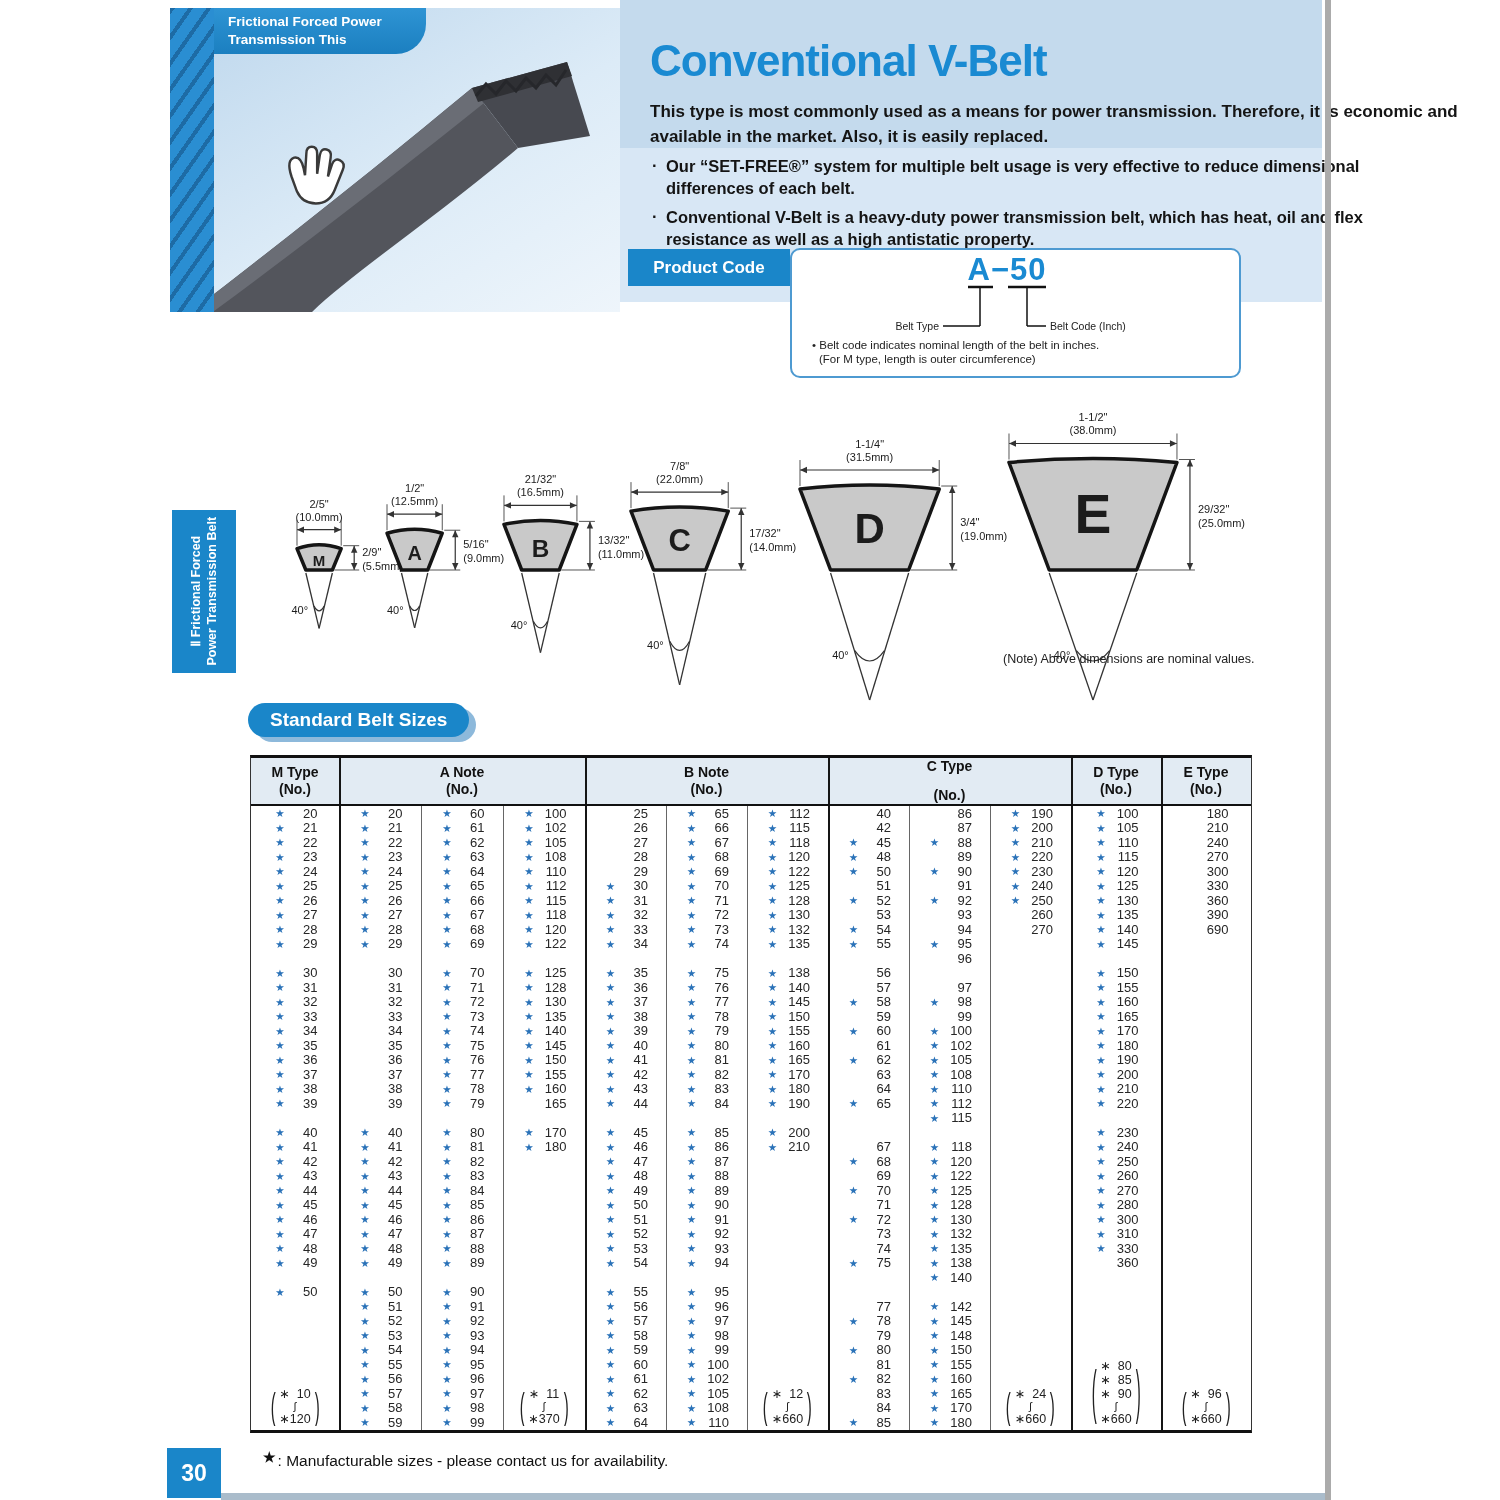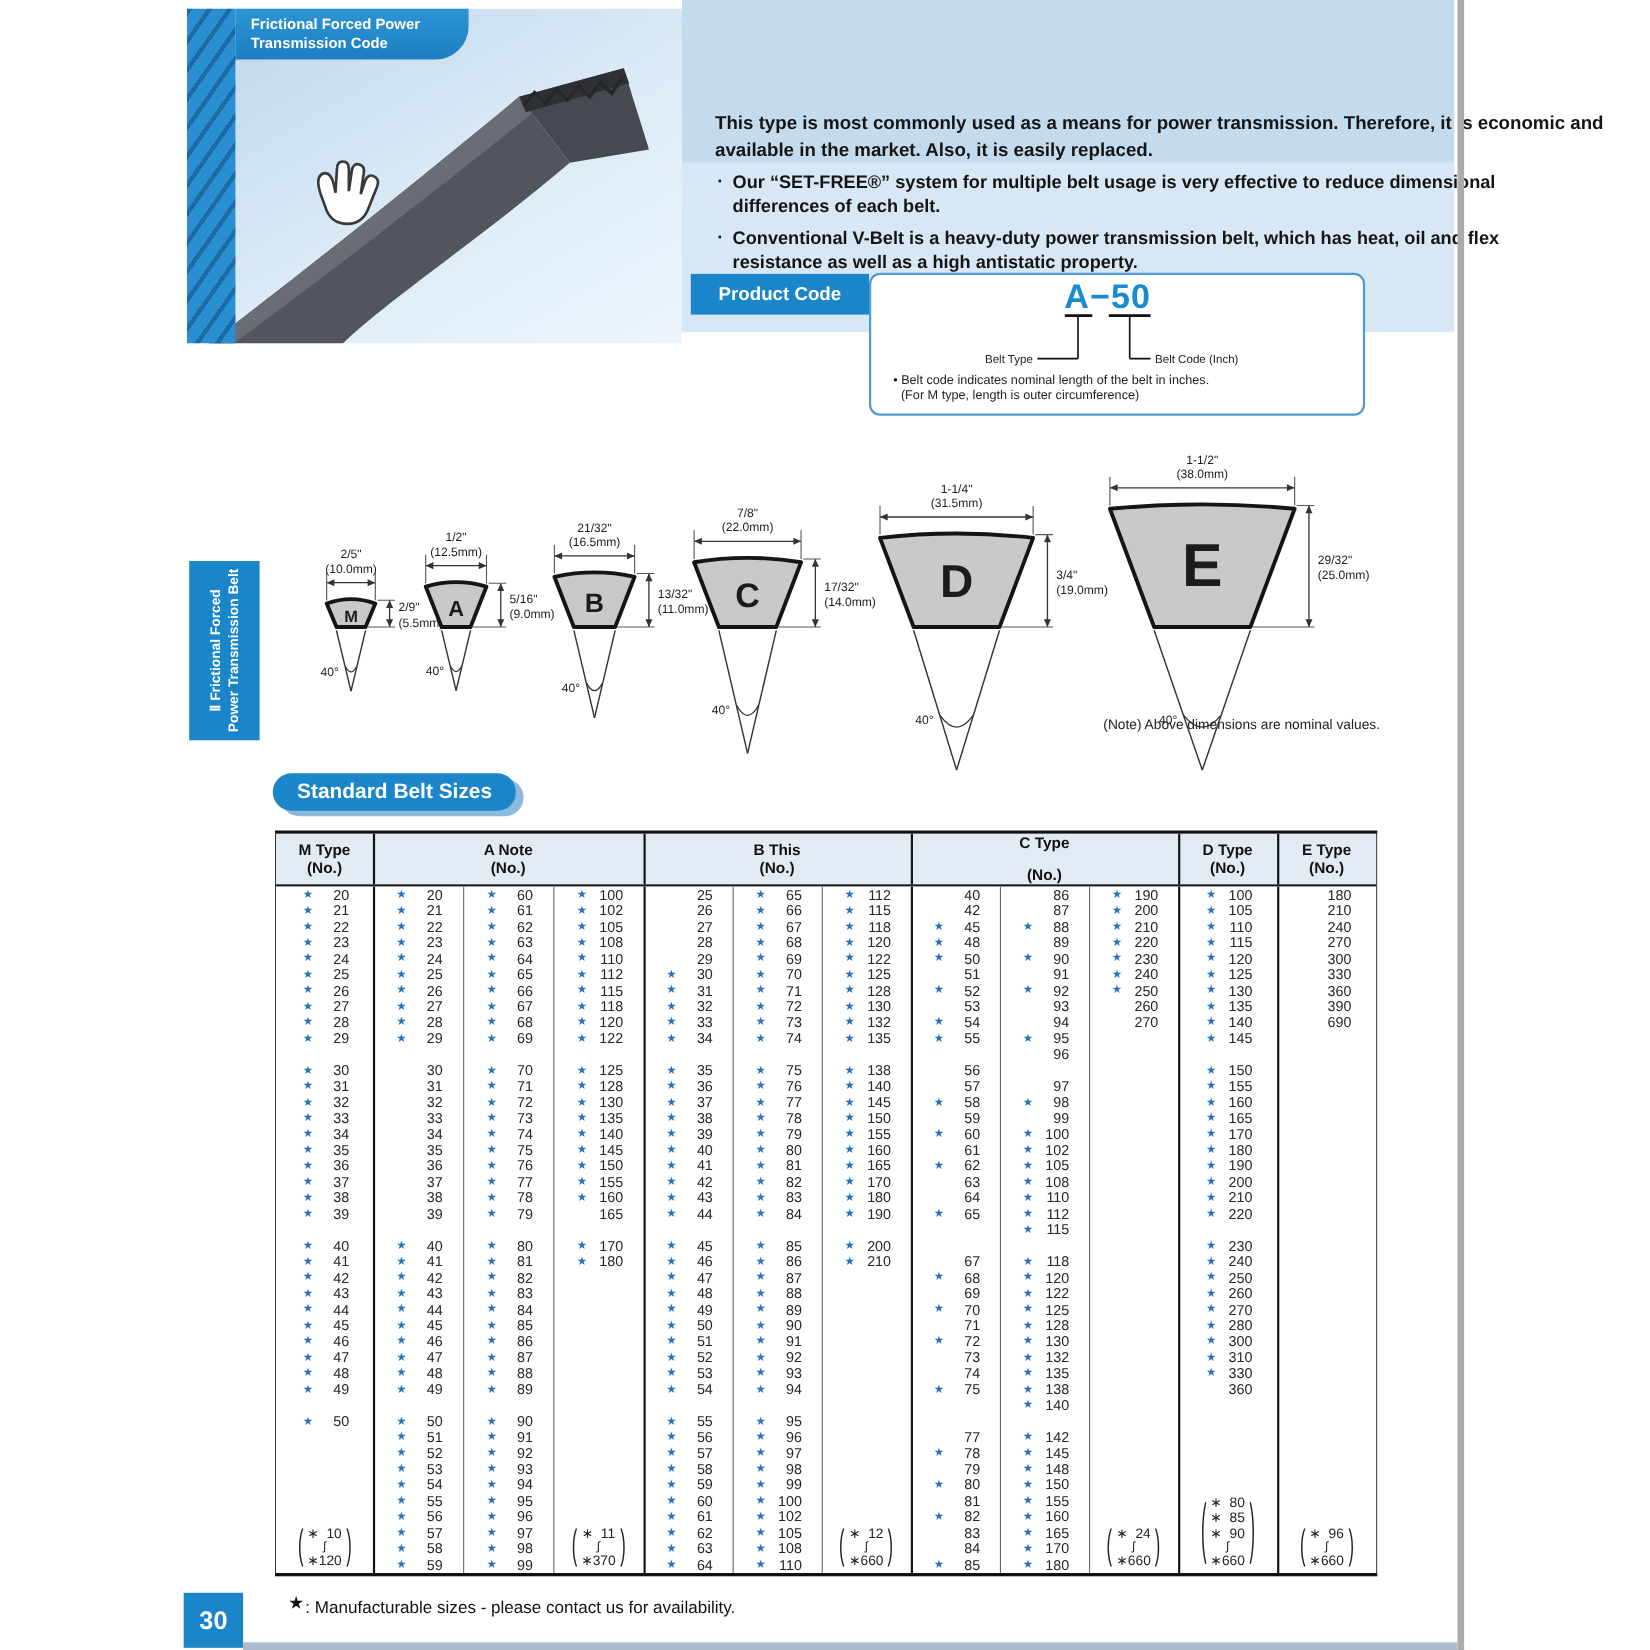--- a/index.html
+++ b/index.html
@@ -87,24 +87,25 @@
       <polygon points="302,80 397,54 420,128 348,140" fill="#474950"></polygon>
       <polygon points="302,80 397,54 402,68 308,94" fill="#2f3034"></polygon>
       <path d="M306,88 L316,76 326,86 336,73 346,83 356,70 366,80 376,67 386,77 396,62" stroke="#26272b" stroke-width="3" fill="none"></path>
       <g transform="translate(108,128) scale(1.35)">
         <path d="M10,30 q-4,-12 2,-14 q5,-1 7,8 l1,5 1,-16 q0,-5 4,-5 q4,0 4,5 l0,15 2,-14 q1,-5 5,-4 q4,1 3,6 l-2,14 3,-9 q2,-5 6,-3 q4,2 2,7 l-6,15 q-4,10 -14,10 q-10,0 -14,-9 z" fill="#ffffff" stroke="#3a3a3a" stroke-width="1.8"></path>
       </g>
     </svg>
     <div class="hatch"></div>
     <div class="banner">
       <div>Frictional Forced Power</div>
-      <div>Transmission Code</div>
+      <div>Transmission This</div>
     </div>
   </div>
 
+  <div class="title">Conventional V-Belt</div>
   <div class="intro">This type is most commonly used as a means for power transmission. Therefore, it is economic and available in the market. Also, it is easily replaced.</div>
   <div class="bullet b1">
     <span class="bdot">·</span>
     <span>Our “SET-FREE®” system for multiple belt usage is very effective to reduce dimensional differences of each belt.</span>
   </div>
   <div class="bullet b2">
     <span class="bdot">·</span>
     <span>Conventional V-Belt is a heavy-duty power transmission belt, which has heat, oil and flex resistance as well as a high antistatic property.</span>
   </div>
 
@@ -273,21 +274,21 @@
     <div class="thead">
         <div class="thcell" style="left: 0px; width: 88px;">
           <div class="">M Type</div>
           <div class="">(No.)</div>
         </div>
         <div class="thcell" style="left: 88px; width: 246px;">
           <div class="">A Note</div>
           <div class="">(No.)</div>
         </div>
         <div class="thcell" style="left: 334px; width: 243px;">
-          <div class="">B This</div>
+          <div class="">B Note</div>
           <div class="">(No.)</div>
         </div>
         <div class="thcell" style="left: 577px; width: 243px; justify-content: space-between;">
           <div class="">C Type</div>
           <div class="">(No.)</div>
         </div>
         <div class="thcell" style="left: 820px; width: 90px;">
           <div class="">D Type</div>
           <div class="">(No.)</div>
         </div>

